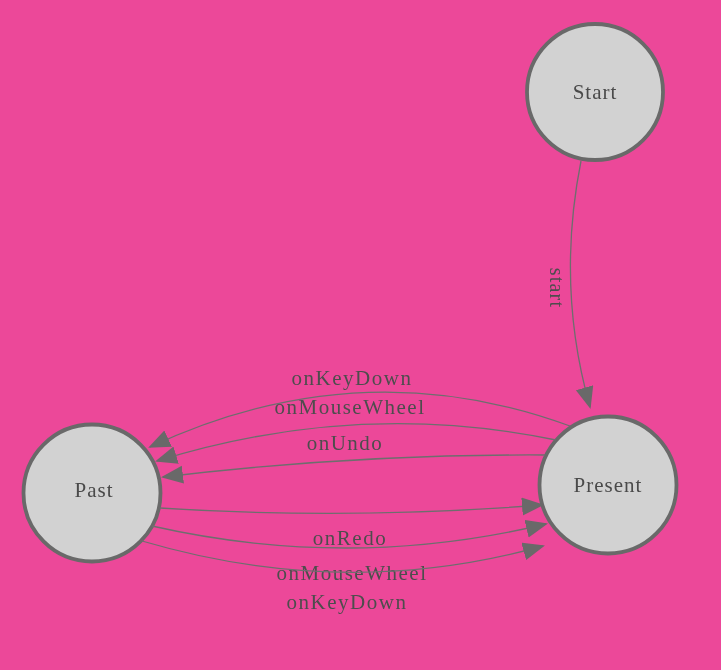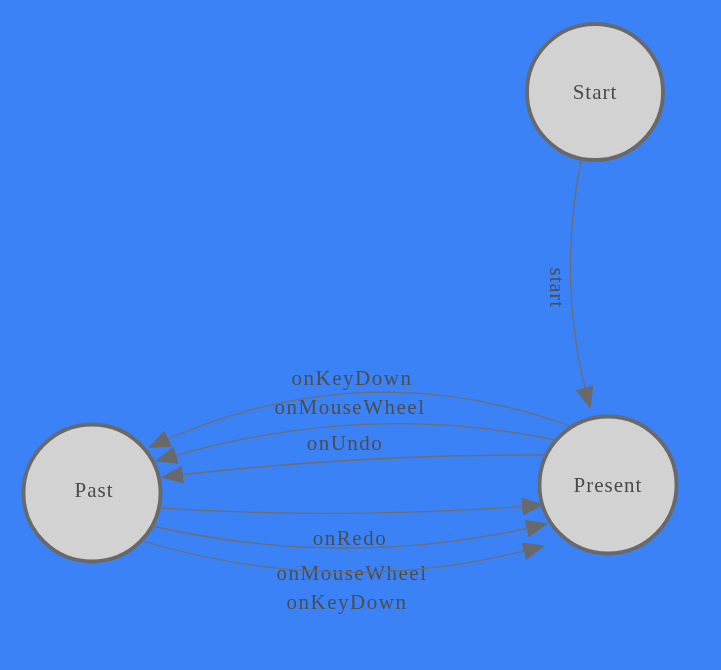--- a/index.html
+++ b/index.html
@@ -5,21 +5,21 @@
   html, body {
     margin: 0;
     padding: 0;
     background: #ffffff;
     font-family: "Liberation Serif", serif;
   }
   .stage {
     position: relative;
     width: 721px;
     height: 670px;
-    background: #3b82f6;
+    background: #ec4899;
     overflow: hidden;
   }
   svg { display: block; }
   .node-circle {
     fill: #d2d2d2;
     stroke: #696969;
     stroke-width: 3.8px;
   }
   .node-label {
     fill: #4a4a4a;

